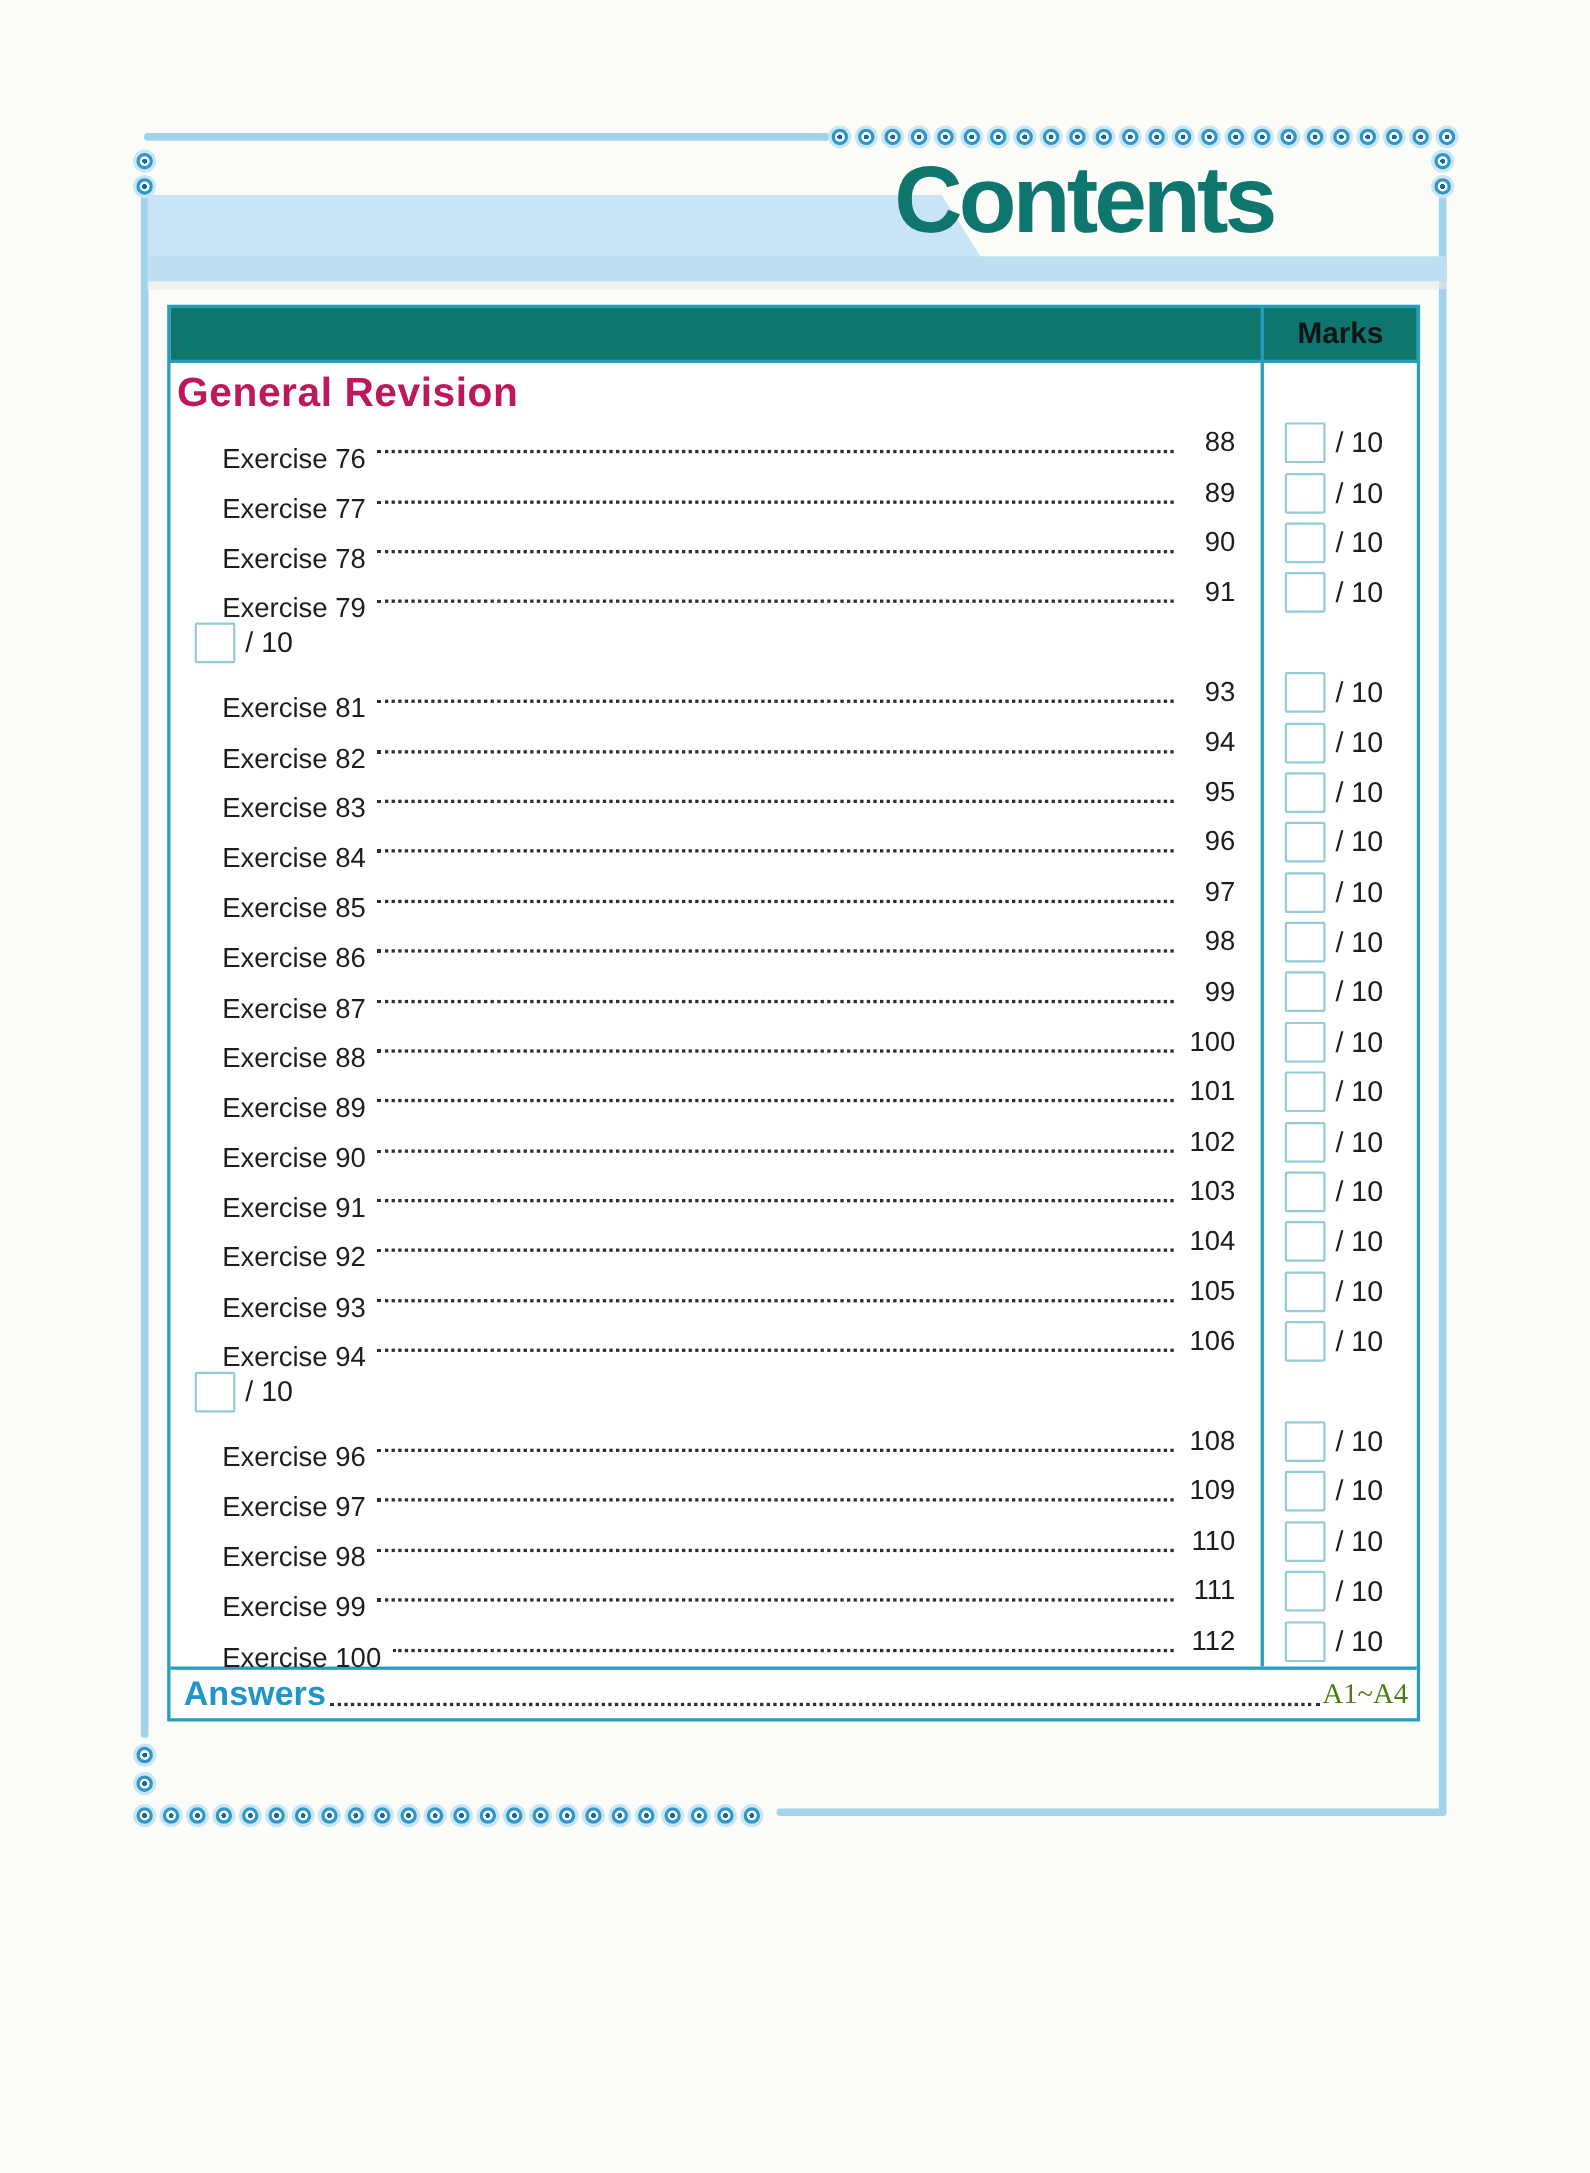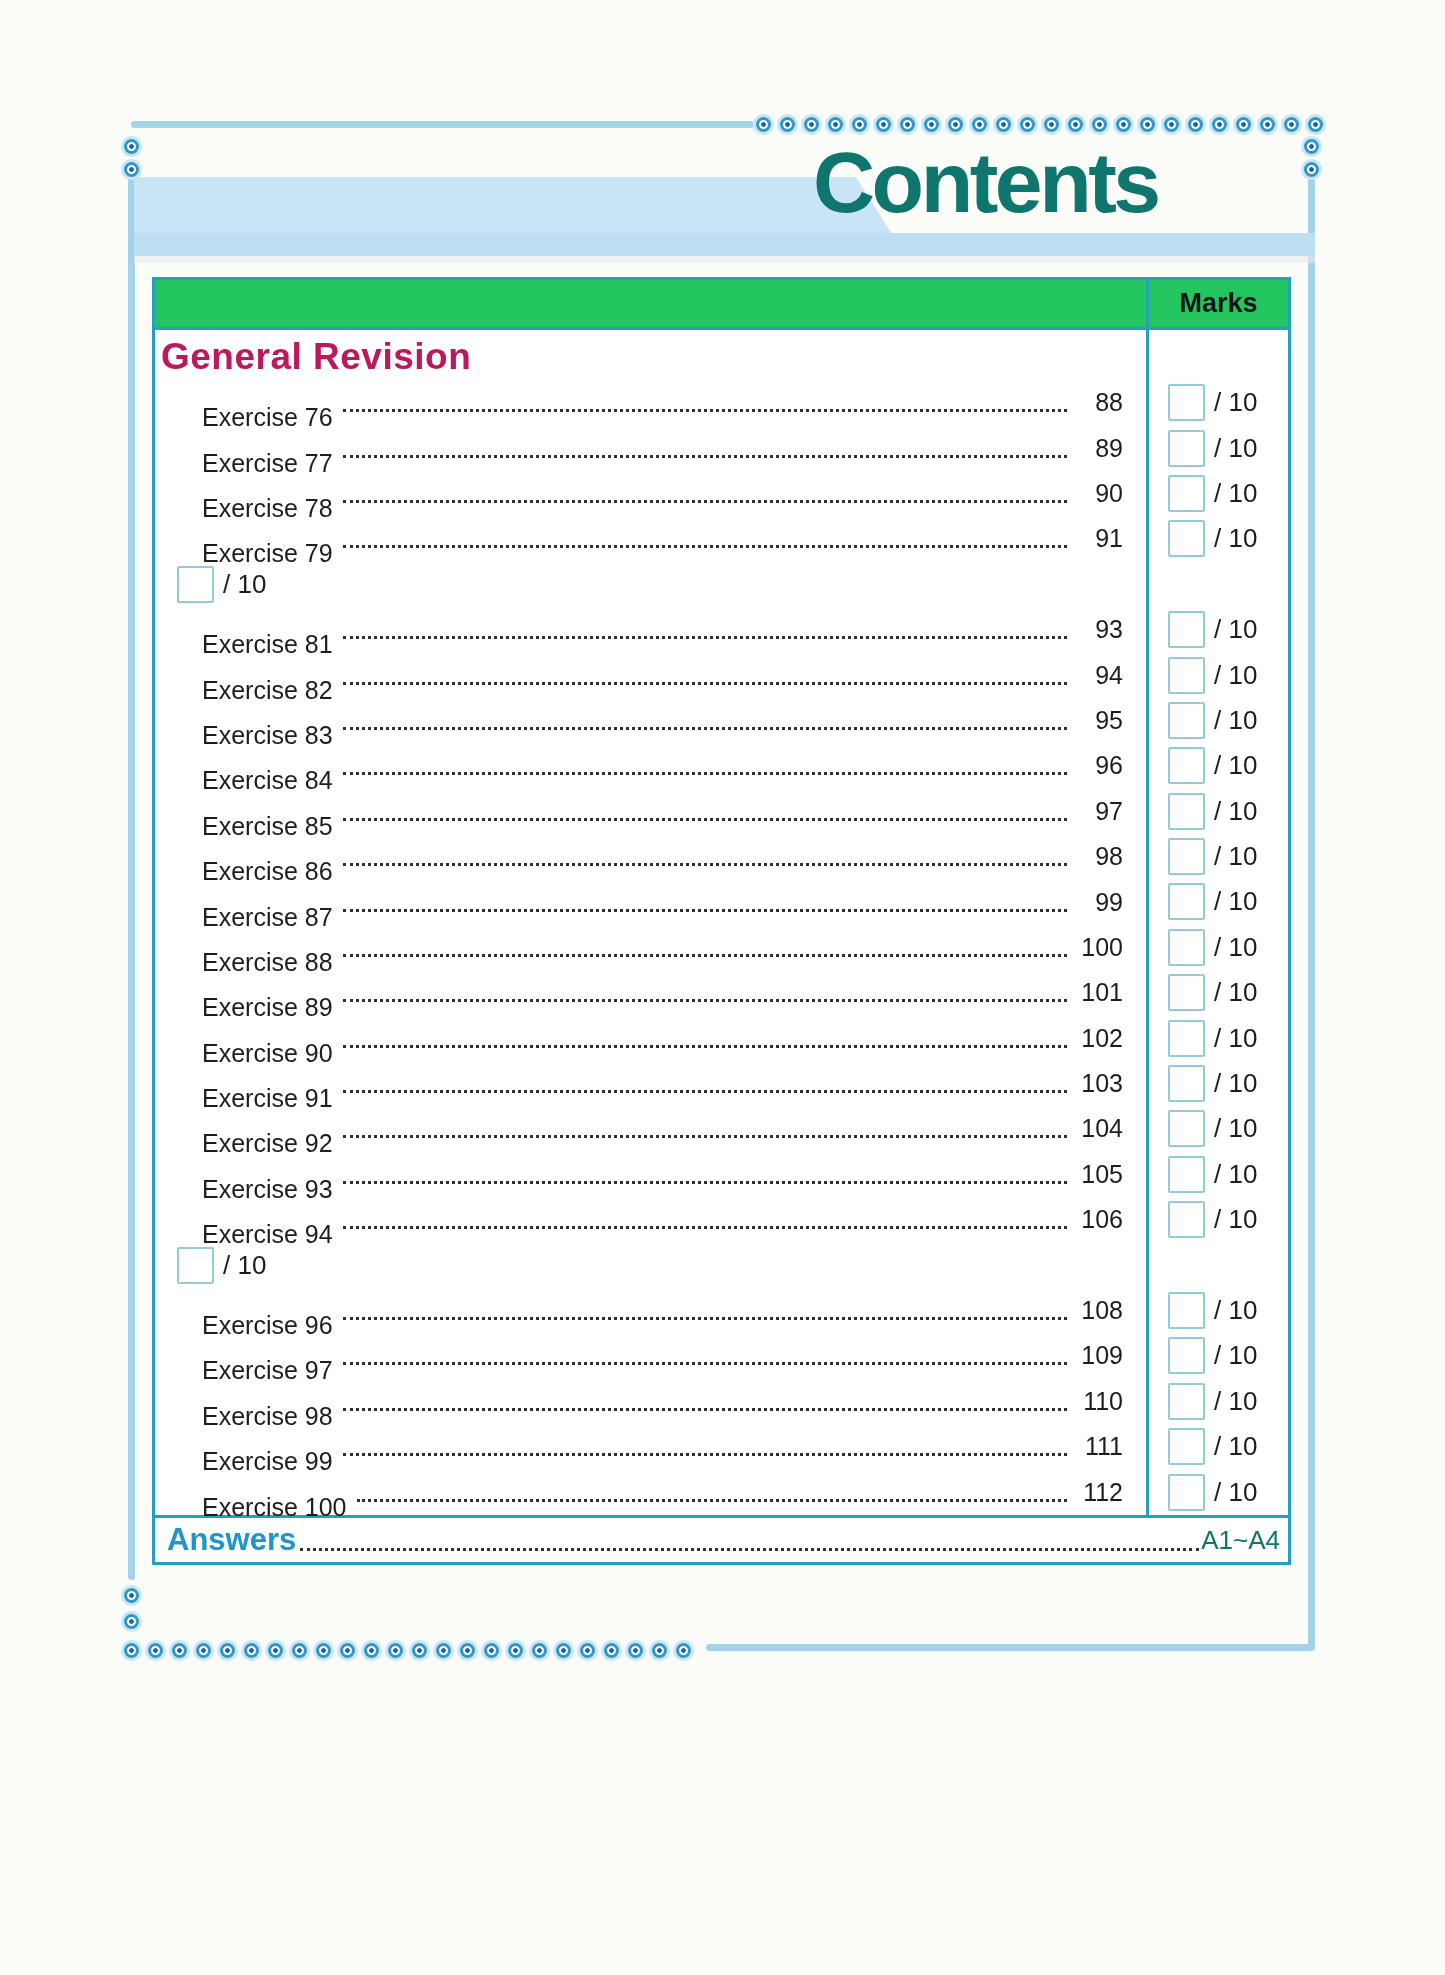--- a/index.html
+++ b/index.html
@@ -52,21 +52,21 @@
   }
   
   #toc-table{
     position:absolute;left:152px;top:277px;width:1139px;height:1288px;
     border:3px solid #259fbe;box-sizing:border-box;
     background:#ffffff;
     display:flex;flex-direction:column;
   }
   #toc-header{
     height:47px;flex:0 0 auto;
-    background:#22c55e;
+    background:#0f766e;
     border-bottom:3px solid #259fbe;
     position:relative;
   }
   #marks-header{
     position:absolute;left:994px;width:139px;top:0;height:47px;
     display:flex;align-items:center;justify-content:center;
     font-size:27px;font-weight:bold;color:#101418;
   }
   #toc-body{flex:0 0 auto;height:1185px;position:relative;}
   #col-divider{
@@ -101,21 +101,21 @@
   .marks-score{font-size:26px;color:#1d1d1d;white-space:nowrap;}
   #answers-row{
     flex:1 1 auto;
     border-top:3px solid #259fbe;
     display:flex;align-items:center;
     box-sizing:border-box;
     padding:0 8px 0 12px;
   }
   #answers-label{font-size:31px;font-weight:bold;color:#2095ca;white-space:nowrap;}
   #answers-dots{flex:1;border-bottom:3px dotted #2e2e2e;margin:0 2px 0 4px;transform:translateY(9px);}
-  #answers-page{font-size:26px;color:#0f766e;white-space:nowrap;}
+  #answers-page{font-size:26px;color:#4d7c0f;white-space:nowrap;font-family:Liberation Serif, serif;}
 </style>
 </head>
 <body>
 
 <div id="page">
 
   <div class="frame-line" id="line-top"></div>
   <div class="frame-line" id="line-left"></div>
   <div class="frame-line" id="line-right"></div>
   <div class="frame-line" id="line-bottom"></div>

